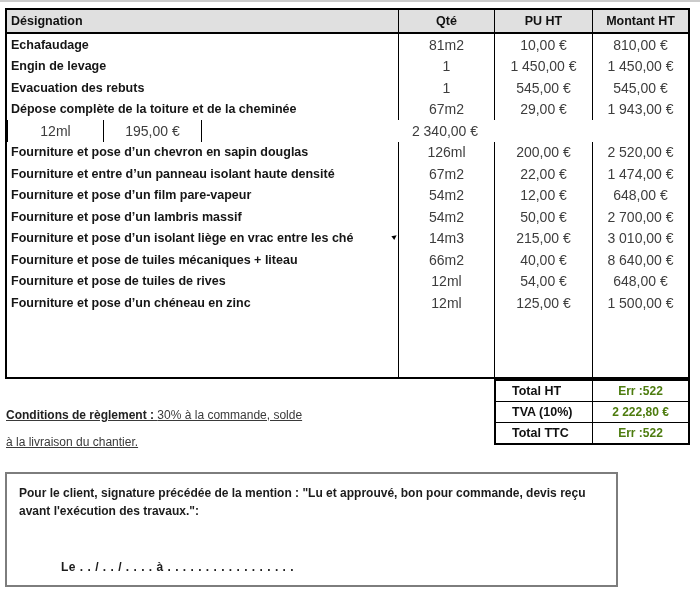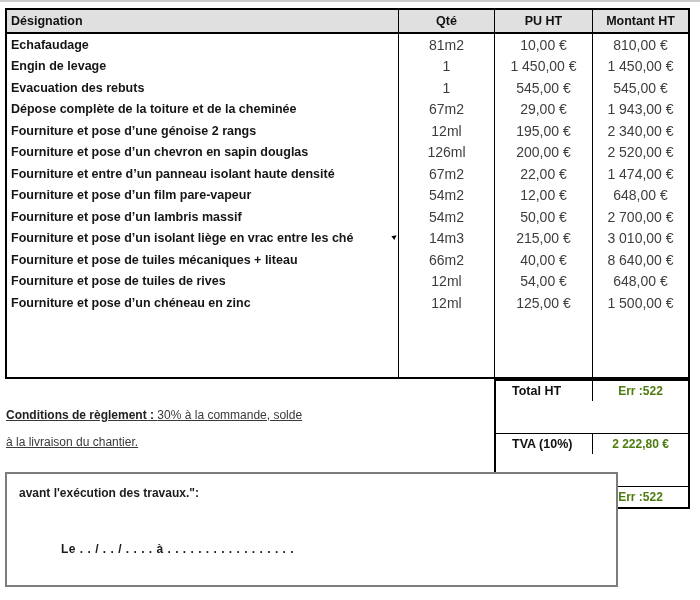--- a/index.html
+++ b/index.html
@@ -34,21 +34,21 @@
     position:absolute; right:-1px; top:5px; font-size:8px; line-height:8px;
     color:#000; transform:rotate(-38deg);
   }
 
   
   .totals {
     position:absolute; left:494px; top:379px; width:196px;
     border:2px solid #000; box-sizing:border-box; background:#fff;
   }
   .trow2 { display:flex; height:20px; }
-  .trow2 + .trow2 { border-top:1px solid #000;margin-top:32px; }
+  .trow2 + .trow2 { border-top:1px solid #000; }
   .tlabel {
     flex:0 0 97px; border-right:1px solid #000; box-sizing:border-box;
     display:flex; align-items:center; padding-left:16px;
     font-weight:bold; font-size:12.5px; color:#111;
   }
   .tvalue {
     flex:1; display:flex; align-items:center; justify-content:center;
     font-weight:bold; font-size:12px; color:#4d7c0f;
   }
 
@@ -131,23 +131,20 @@
             <span>67m2</span>
           </div>
           <div class="cell c3 num">
             <span>29,00 €</span>
           </div>
           <div class="cell c4 num">
             <span>1 943,00 €</span>
           </div>
         </div>
         <div class="trow item">
-          <div class="cell c1 des">
-            <span>Fourniture et pose d’une génoise 2 rangs</span>
-          </div>
           <div class="cell c2 num">
             <span>12ml</span>
           </div>
           <div class="cell c3 num">
             <span>195,00 €</span>
           </div>
           <div class="cell c4 num">
             <span>2 340,00 €</span>
           </div>
         </div>
@@ -290,17 +287,18 @@
 
   <div class="conditions">
     <div class="condline">
       <span class="bold">Conditions de règlement :</span>
       <span>30% à la commande, solde</span>
     </div>
     <div class="condline">à la livraison du chantier.</div>
   </div>
 
   <div class="sigbox">
+    <div class="sigline">Pour le client, signature précédée de la mention : "Lu et approuvé, bon pour commande, devis reçu</div>
     <div class="sigline">avant l'exécution des travaux.":</div>
     <div class="dateline">Le . . / . . / . . . . à . . . . . . . . . . . . . . . . .</div>
   </div>
 
 </div>
 
 </body></html>

